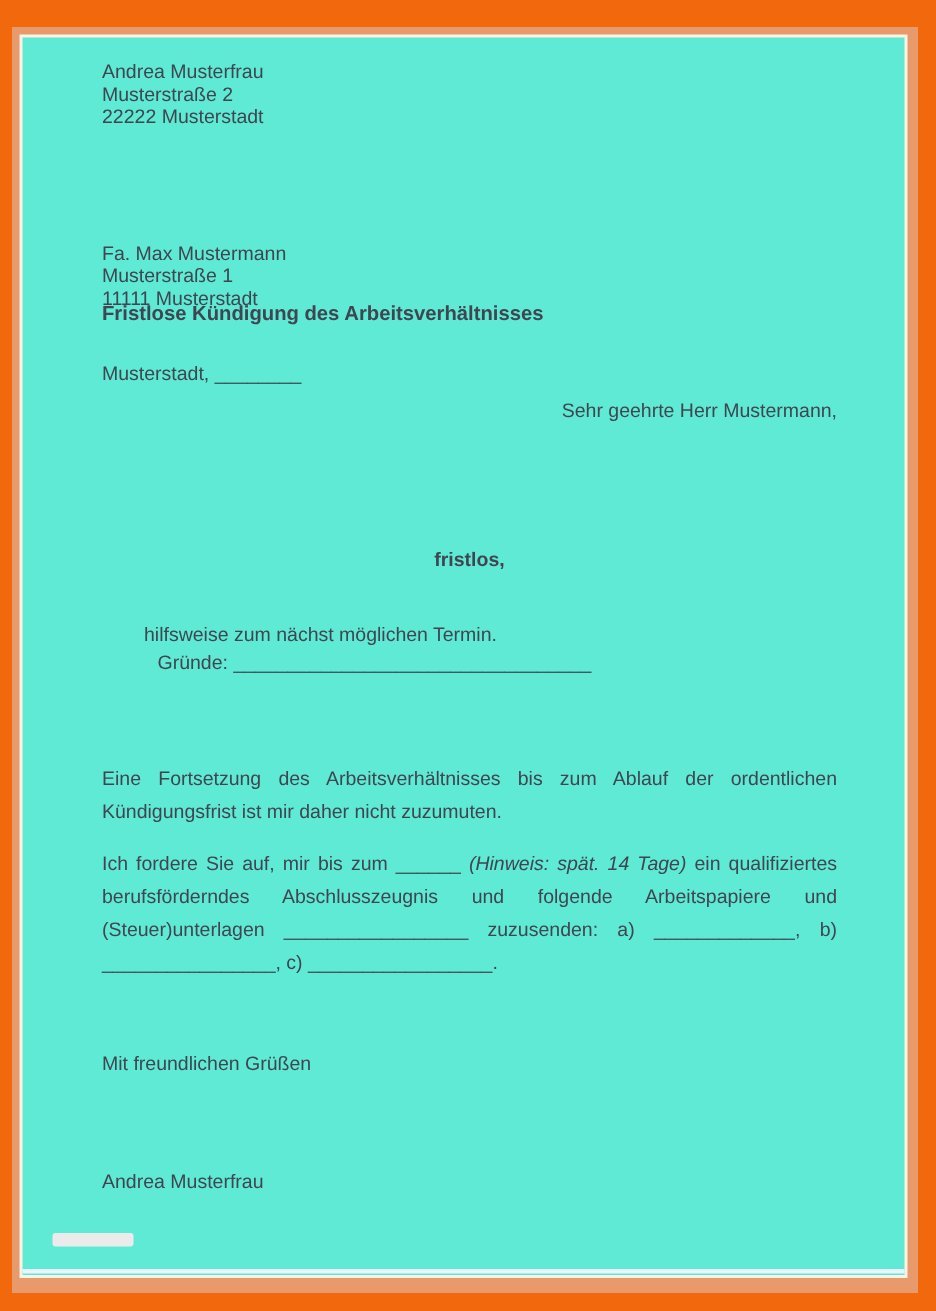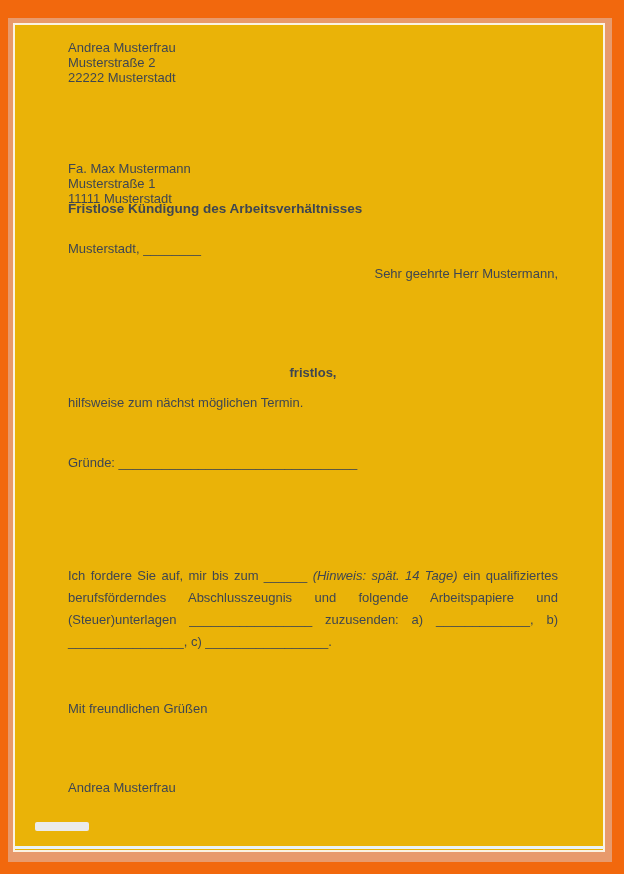--- a/index.html
+++ b/index.html
@@ -12,40 +12,40 @@
     overflow: hidden;
   }
   .frame-inner {
     position: absolute;
     left: 8px; top: 18px; right: 12px; bottom: 12px;
     background: #e89a6c;
   }
   .page {
     position: absolute;
     left: 15px; top: 25px; right: 21px; bottom: 24px;
-    background: #eab308;
+    background: #5eead4;
     color: #3f4651;
     font-size: 13px;
     box-shadow: 0 0 0 2px #fbf3e3;
     padding-left: 33px;
   }
   .block {
     position: absolute;
     left: 53px; right: 45px;
   }
   .addr { line-height: 15px; }
   .sender    { top: 15px; }
   .recipient { top: 136px; }
   .subject   { top: 176px; font-weight: 700; font-size: 13.5px; }
   .dateline  { top: 216px; text-align: left; }
   .salutation{ top: 241px; text-align: right; }
   .intro     { top: 295px; }
   .emphasis  { top: 340px; text-align: center; font-weight: 700; }
-  .fallback  { top: 370px; }
-  .reasons   { top: 430px; }
+  .fallback  { top: 390px; margin-left: 28px; }
+  .reasons   { top: 409px; margin-left: 37px; }
   .para1     { top: 483px; line-height: 22px; }
   .para2     { top: 540px; line-height: 22px; }
   .closing   { top: 676px; }
   .signature { top: 755px; }
   .just { text-align: justify; text-align-last: justify; }
   .it { font-style: italic; }
   .watermark {
     position: absolute;
     left: 20px; top: 797px;
     width: 54px; height: 9px;
@@ -84,20 +84,24 @@
 
   <div class="block salutation">Sehr geehrte Herr Mustermann,</div>
 
 
   <div class="block emphasis">fristlos,</div>
 
   <div class="block fallback">hilfsweise zum nächst möglichen Termin.</div>
 
   <div class="block reasons">Gründe: _________________________________</div>
 
+  <div class="block para1">
+    <div class="just">Eine Fortsetzung des Arbeitsverhältnisses bis zum Ablauf der ordentlichen</div>
+    <div>Kündigungsfrist ist mir  daher nicht zuzumuten.</div>
+  </div>
 
   <div class="block para2">
     <div class="just"><span>Ich fordere Sie auf, mir bis zum ______ </span><span class="it">(Hinweis: spät. 14 Tage)</span><span> ein qualifiziertes</span></div>
     <div class="just">berufsförderndes Abschlusszeugnis und folgende Arbeitspapiere und</div>
     <div class="just">(Steuer)unterlagen _________________ zuzusenden: a) _____________, b)</div>
     <div>________________, c) _________________.</div>
   </div>
 
   <div class="block closing">Mit freundlichen Grüßen</div>
 

